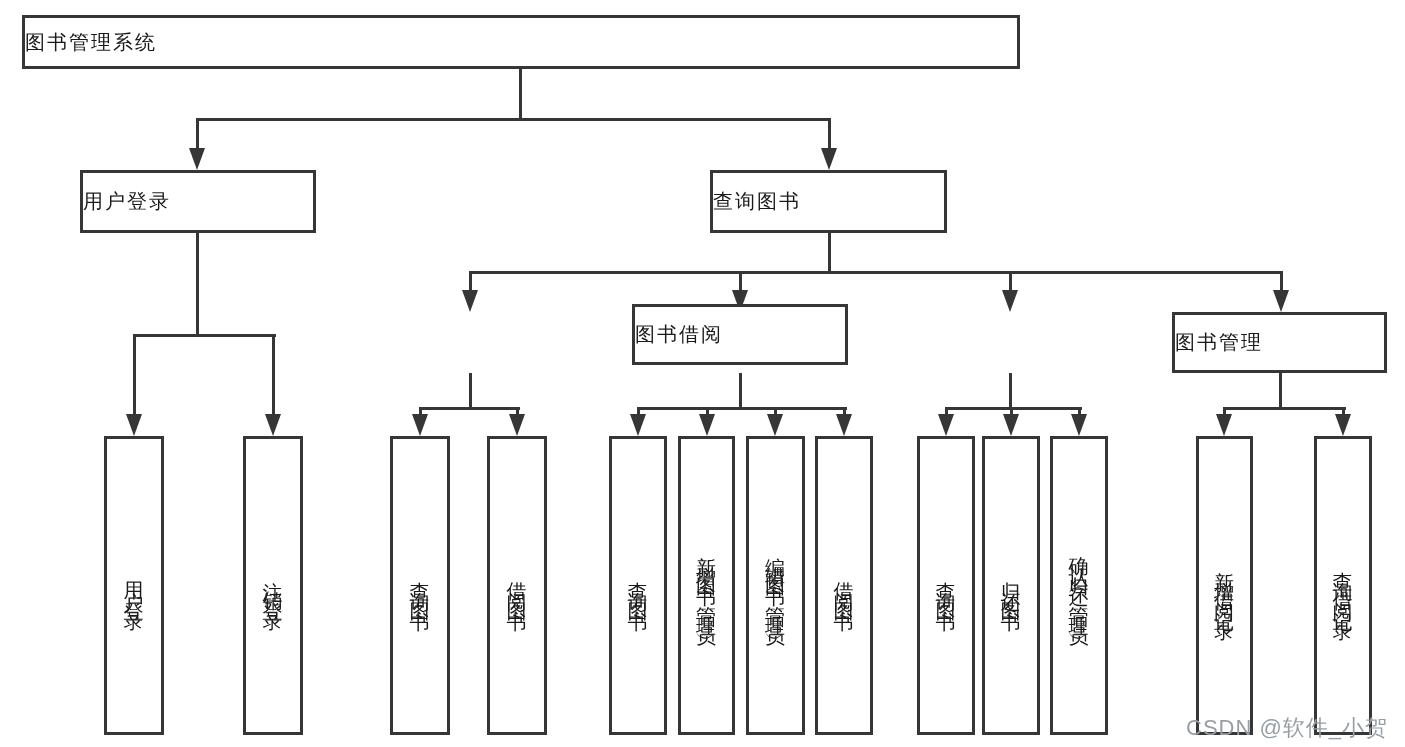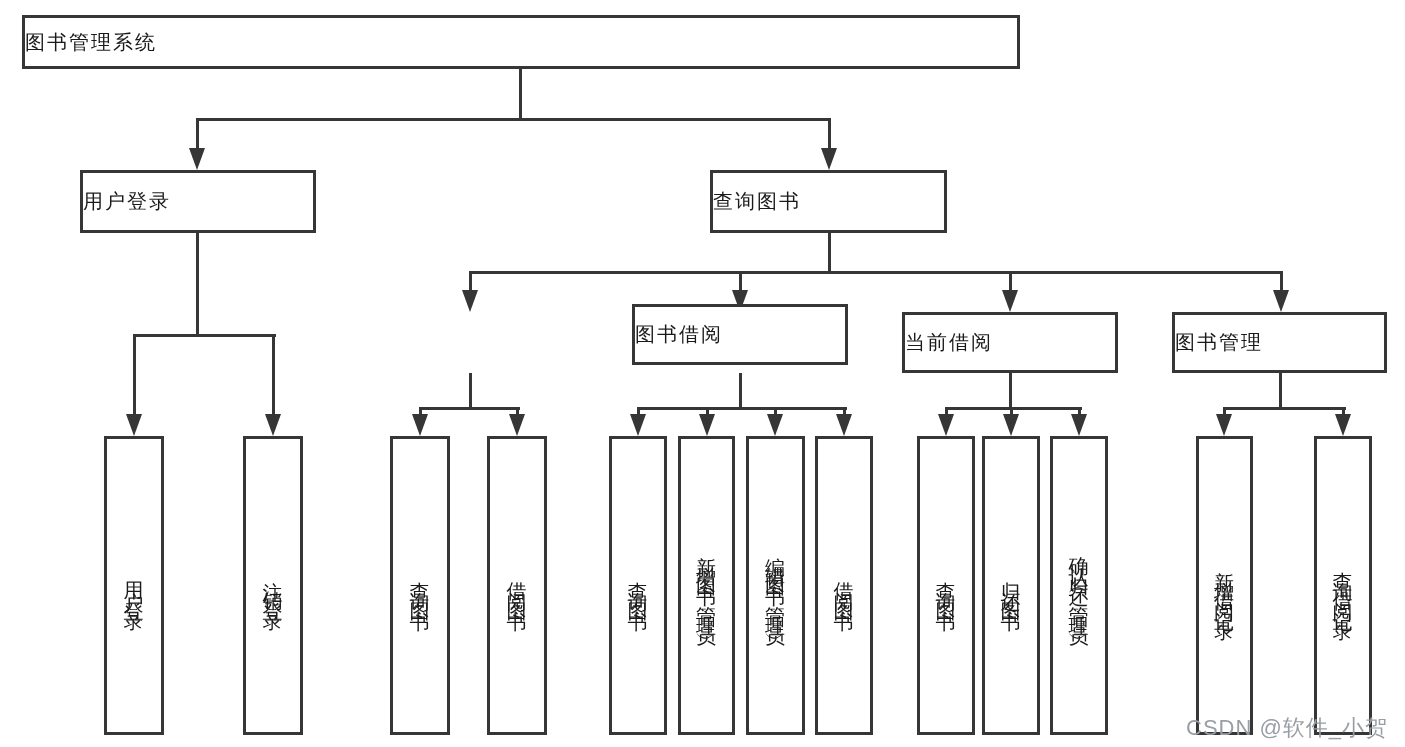--- a/index.html
+++ b/index.html
@@ -111,23 +111,20 @@
   <div class="vl" style="left:739px;  top:271px; height:21px;"></div>
   <div class="arrow" style="left:732px;  top:290px;"></div>
   <div class="vl" style="left:1009px; top:271px; height:21px;"></div>
   <div class="arrow" style="left:1002px; top:290px;"></div>
   <div class="vl" style="left:1280px; top:271px; height:21px;"></div>
   <div class="arrow" style="left:1273px; top:290px;"></div>
 
   <div class="node" style="left:632px; top:304px; width:216px; height:61px;">
     <span>图书借阅</span>
   </div>
-  <div class="node" style="left:902px; top:312px; width:216px; height:61px;">
-    <span>当前借阅</span>
-  </div>
   <div class="node" style="left:1172px; top:312px; width:215px; height:61px;">
     <span>图书管理</span>
   </div>
 
   <div class="vl" style="left:469px; top:373px; height:37px;"></div>
   <div class="hl" style="left:419px; top:407px; width:101px;"></div>
   <div class="vl" style="left:419px; top:407px; height:9px;"></div>
   <div class="arrow" style="left:412px; top:414px;"></div>
   <div class="vl" style="left:516px; top:407px; height:9px;"></div>
   <div class="arrow" style="left:509px; top:414px;"></div>

